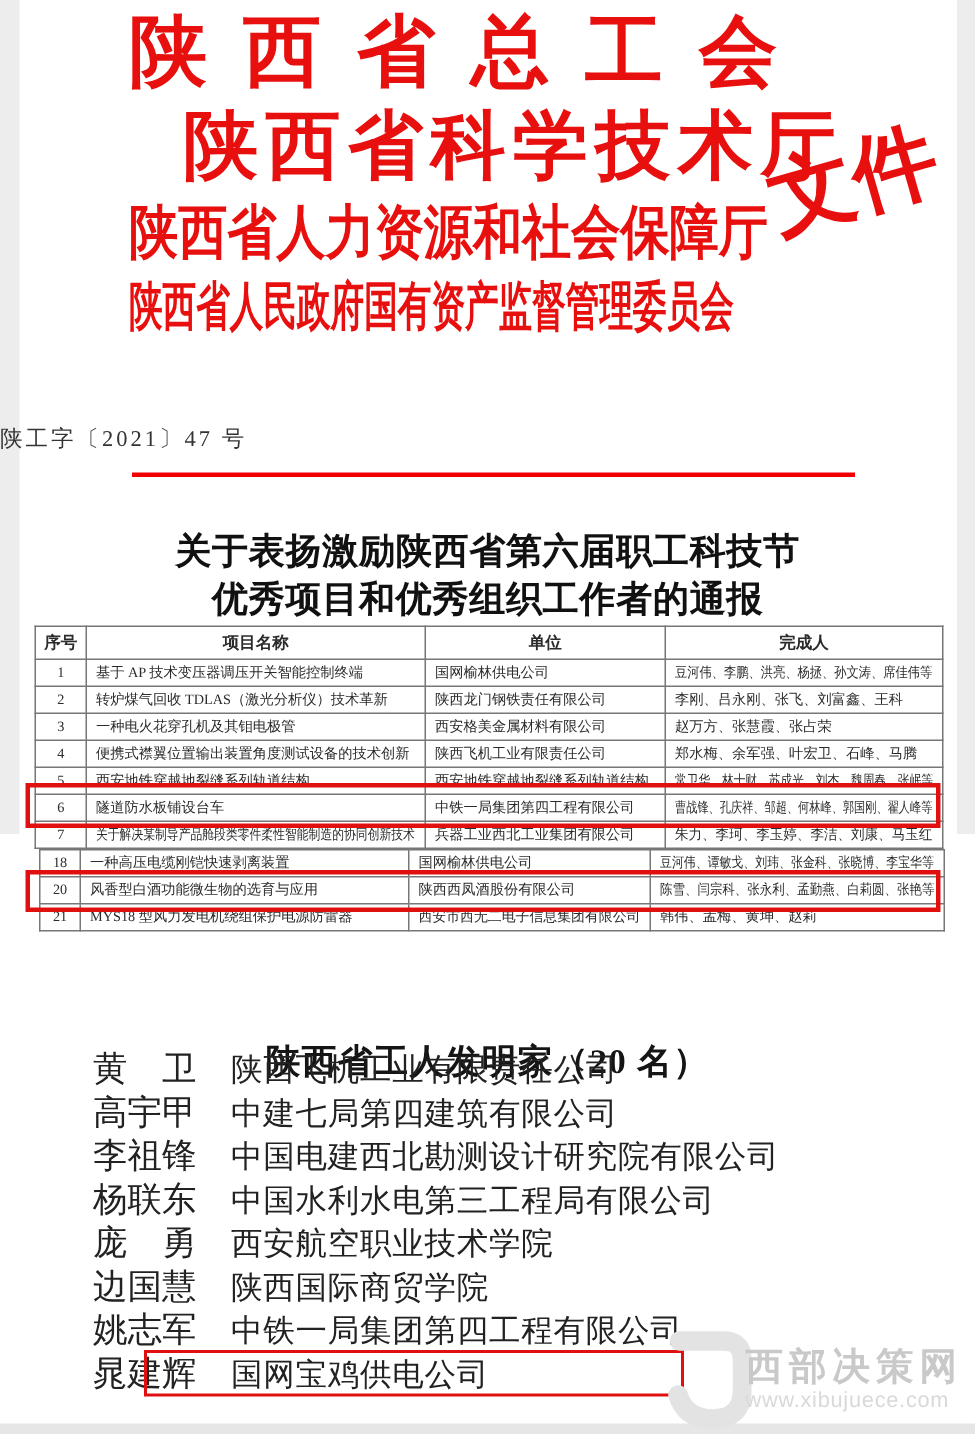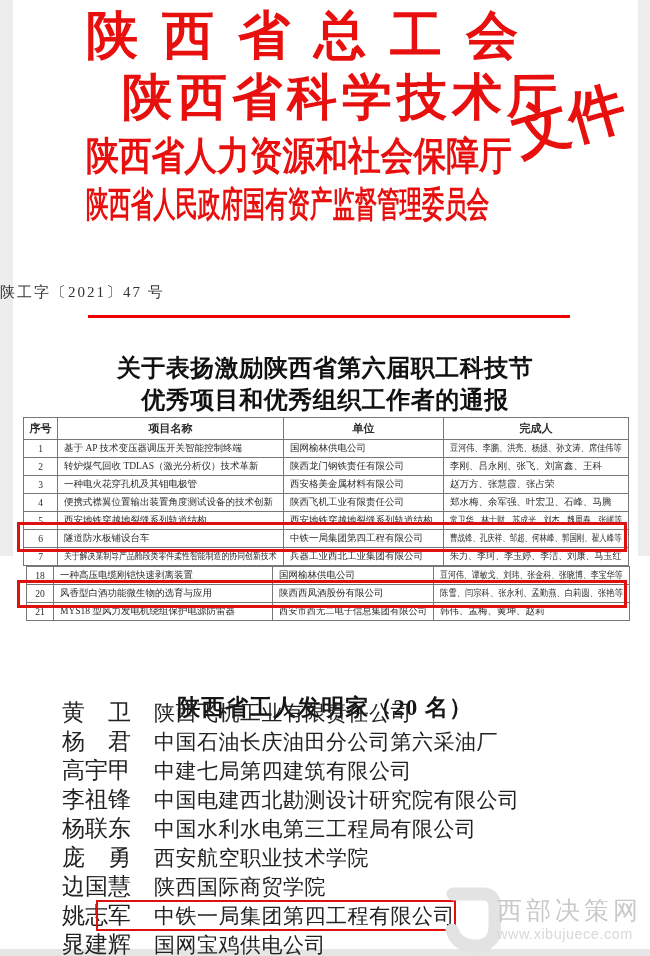--- a/index.html
+++ b/index.html
@@ -51,21 +51,21 @@
   .section-title{position:absolute;left:0;top:644px;width:650px;text-align:center;
                  font-size:23px;font-weight:bold;color:#151515;letter-spacing:1px;margin-top:48px;}
 
   .inv-list{position:absolute;left:0;top:698px;width:650px;}
   .inv-item{height:29px;line-height:29px;padding-left:62px;white-space:nowrap;}
   .inv-name{display:inline-block;width:76px;font-size:23px;color:#222;}
   .inv-org{display:inline-block;margin-left:12px;font-size:21px;letter-spacing:0.5px;color:#222;}
 
   
   .wm-logo{position:absolute;left:443px;top:884px;}
-  .wm-name{position:absolute;left:497px;top:894px;font-size:25px;font-weight:normal;
+  .wm-name{position:absolute;left:497px;top:894px;font-size:25px;font-weight:bold;
            letter-spacing:4px;color:#c9c9c9;white-space:nowrap;}
   .wm-url{position:absolute;left:497px;top:926px;font-size:14.5px;color:#d9d9d9;
           font-family:"Liberation Sans","DejaVu Sans",sans-serif;letter-spacing:0.5px;white-space:nowrap;}
 </style>
 </head>
 <body>
 
 <div class="page">
 
   <div class="edge edge-left"></div>
@@ -176,24 +176,20 @@
   <div class="hlbox hl2"></div>
 
   <div class="section-title">陕西省工人发明家（20 名）</div>
 
   <div class="inv-list">
     <div class="inv-item">
       <span class="inv-name">黄　卫</span>
       <span class="inv-org">陕西飞机工业有限责任公司</span>
     </div>
     <div class="inv-item">
-      <span class="inv-name">杨　君</span>
-      <span class="inv-org">中国石油长庆油田分公司第六采油厂</span>
-    </div>
-    <div class="inv-item">
       <span class="inv-name">高宇甲</span>
       <span class="inv-org">中建七局第四建筑有限公司</span>
     </div>
     <div class="inv-item">
       <span class="inv-name">李祖锋</span>
       <span class="inv-org">中国电建西北勘测设计研究院有限公司</span>
     </div>
     <div class="inv-item">
       <span class="inv-name">杨联东</span>
       <span class="inv-org">中国水利水电第三工程局有限公司</span>

